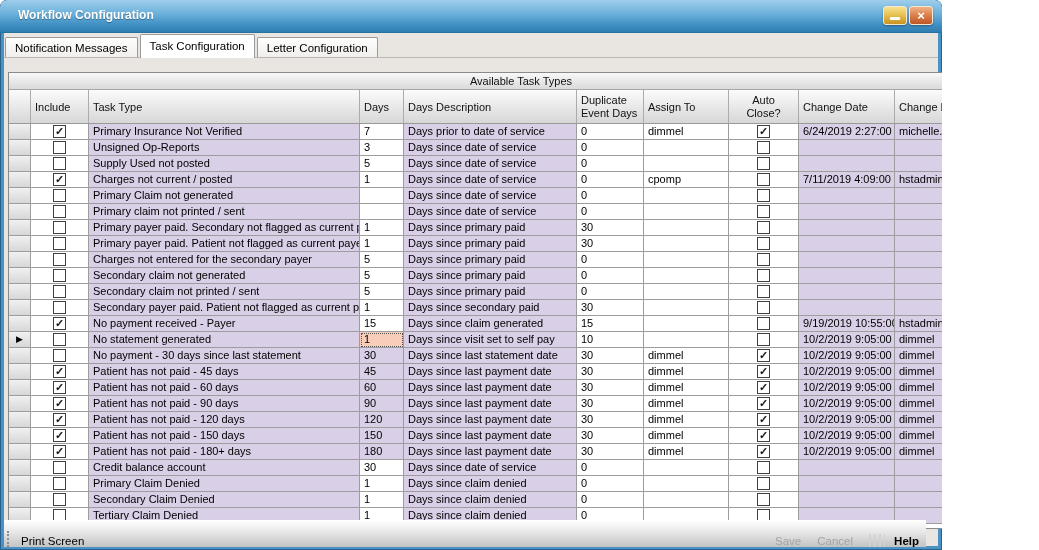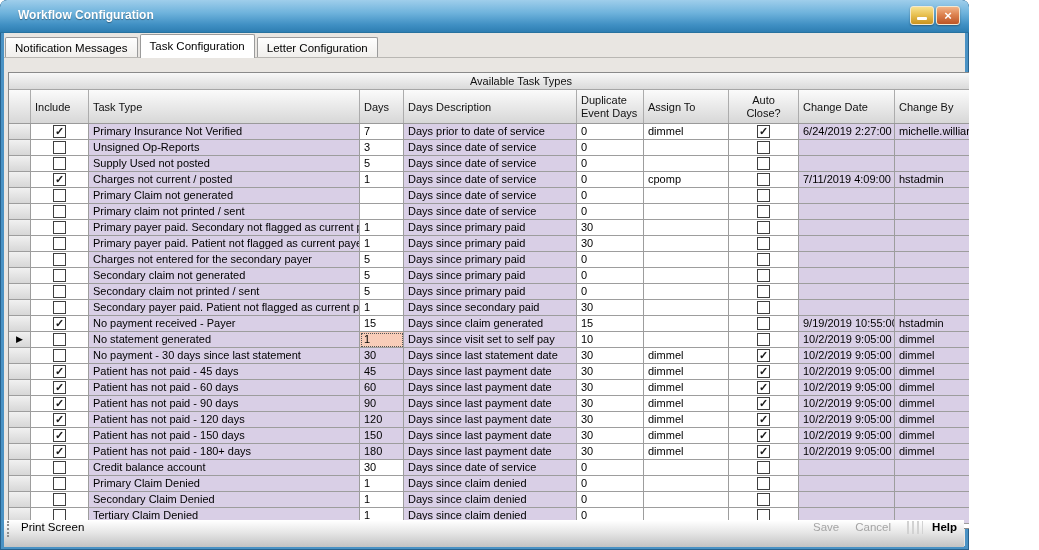--- a/index.html
+++ b/index.html
@@ -1,19 +1,19 @@
 <!DOCTYPE html>
 <html style="--titlebar_top: #9FCEEB; --titlebar_bottom: #2E7EB2; --frame: #4A92C4; --dialog_bg: #E9E6E2; --lavender: #D9CFE6; --selected_cell: #F8CDB9;"><head>
 <meta charset="utf-8">
 <style>
   html,body{margin:0;padding:0;}
   body{width:1039px;height:550px;font-family:"Liberation Sans",sans-serif;background:#fff;}
   .window{position:relative;width:942px;height:550px;border-radius:7px 7px 0 0;overflow:hidden;
     background:var(--dialog_bg,#E9E6E2);
-    box-shadow:inset 0 0 0 1px #27618C, inset 0 0 0 4px var(--frame,#4A92C4);padding-left:27px;}
+    box-shadow:inset 0 0 0 1px #27618C, inset 0 0 0 4px var(--frame,#4A92C4);}
   
   .titlebar{position:absolute;top:0;left:0;right:0;height:32px;border-radius:7px 7px 0 0;
     background:linear-gradient(180deg,var(--titlebar_top,#9FCEEB) 0%,#6FB3DC 40%,#3F8FC3 78%,var(--titlebar_bottom,#2E7EB2) 100%);
     border-bottom:1px solid #27729F;}
   .title{position:absolute;left:18px;top:0;line-height:31px;color:#fff;font-size:12px;font-weight:bold;text-shadow:0 1px 1px rgba(0,0,0,.35);}
   .winbtn{position:absolute;top:6px;width:22px;height:17px;border:1px solid #F3E9D2;border-radius:3px;
     display:flex;align-items:center;justify-content:center;cursor:default;box-shadow:0 1px 2px rgba(0,0,0,.35);}
   .btn-min{right:35px;background:linear-gradient(180deg,#F7E291 0%,#E9C253 45%,#C9931F 100%);}
   .btn-min .bar{width:10px;height:3px;background:#fff;border-radius:1px;margin-top:6px;}
   .btn-close{right:9px;background:linear-gradient(180deg,#F2B488 0%,#DD8350 45%,#BC5526 100%);color:#fff;font-weight:bold;font-size:13px;line-height:15px;}
@@ -48,23 +48,23 @@
   .k-selector{width:22px}.k-include{width:58px}.k-task_type{width:271px}.k-days{width:44px}
   .k-days_description{width:173px}.k-duplicate_event_days{width:67px}.k-assign_to{width:85px}
   .k-auto_close{width:70px}.k-change_date{width:96px}.k-change_by{width:121px}
   
   .vscroll{position:absolute;top:17px;right:0;width:17px;bottom:5px;background:#ADADAD;border-left:1px solid #999;box-sizing:border-box;}
   .sb-btn{position:absolute;left:0;right:0;height:17px;background:#E2E2E2;display:flex;align-items:center;justify-content:center;}
   .sb-up{top:0;}
   .sb-down{bottom:0;background:#F2F2F2;}
   .sb-thumb{position:absolute;left:0;right:0;top:17px;height:340px;background:#C9C9C9;}
   
-  .toolbar{position:absolute;left:4px;right:5px;bottom:3px;height:26px;
+  .toolbar{position:absolute;left:4px;right:16px;bottom:3px;height:26px;
     background:linear-gradient(180deg,#FEFEFE 0%,#E6E6E6 45%,#C3C3C3 100%);
-    border-top:1px solid #fff;display:flex;align-items:flex-start;font-size:11.5px;color:#000;}
+    border-top:1px solid #fff;display:flex;align-items:flex-end;font-size:11.5px;color:#000;}
   .grip{width:3px;height:16px;border-left:2px dotted #8F8F8F;margin-left:3px;}
   .printscreen{margin-left:9px;}
   .spacer{margin-left:auto;}
   .ftbtn{margin-right:16px;color:#A4A4A4;}
   .grip2{width:16px;height:13px;margin-right:9px;
     background:repeating-linear-gradient(90deg,#D2D2D2 0 2px,transparent 2px 5px);}
   .help{margin-right:7px;color:#000;font-weight:bold;}
 </style>
 </head>
 <body>

